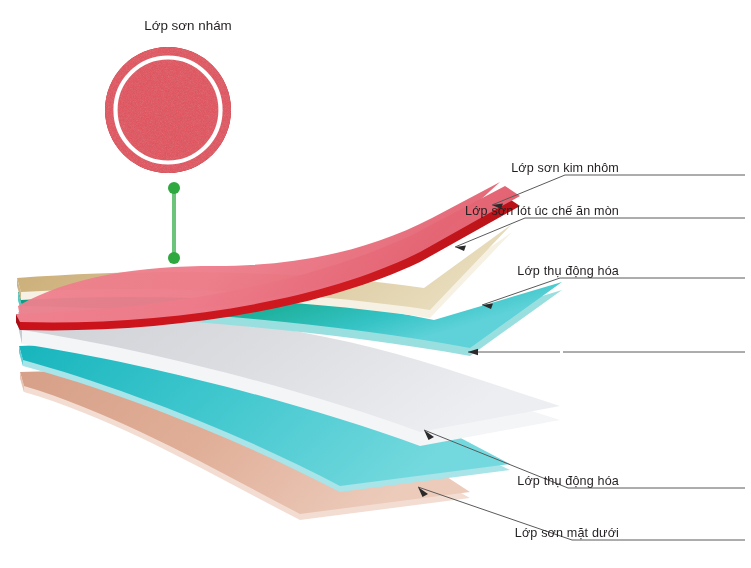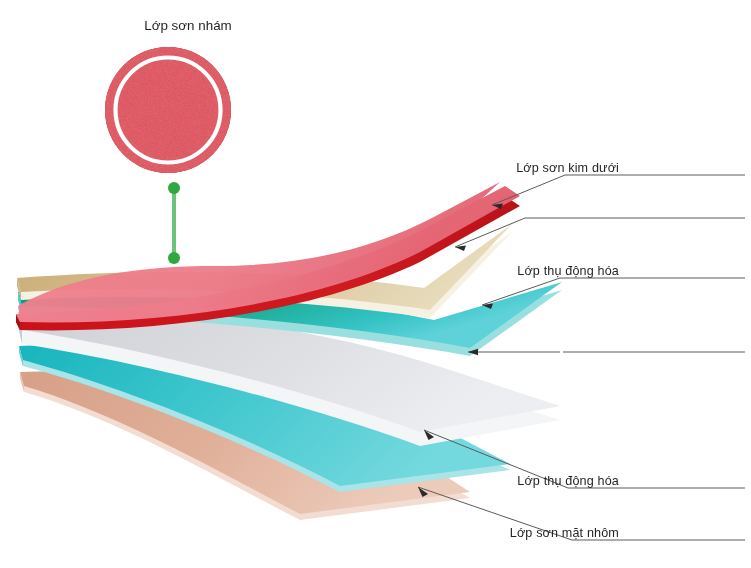--- a/index.html
+++ b/index.html
@@ -184,22 +184,23 @@
 
     <g>
       <line x1="174" y1="188" x2="174" y2="258" stroke="#6cc47a" stroke-width="4"></line>
       <circle cx="174" cy="188" r="6" fill="#2fa83f"></circle>
       <circle cx="174" cy="258" r="6" fill="#2fa83f"></circle>
     </g>
   </svg>
 
   <div class="circle-title">Lớp sơn nhám</div>
 
-  <div class="lbl" style="right:8px;top:160px;">Lớp sơn kim dưới</div>
-
+  <div class="lbl" style="right:8px;top:160px;">Lớp sơn kim nhôm</div>
+
+  <div class="lbl" style="right:8px;top:203px;">Lớp sơn lót úc chế ăn mòn</div>
 
   <div class="lbl" style="right:8px;top:263px;">Lớp thụ động hóa</div>
 
 
   <div class="lbl" style="right:8px;top:473px;">Lớp thụ động hóa</div>
 
-  <div class="lbl" style="right:8px;top:525px;">Lớp sơn mặt nhôm</div>
+  <div class="lbl" style="right:8px;top:525px;">Lớp sơn mặt dưới</div>
 </div>
 
 </body></html>

